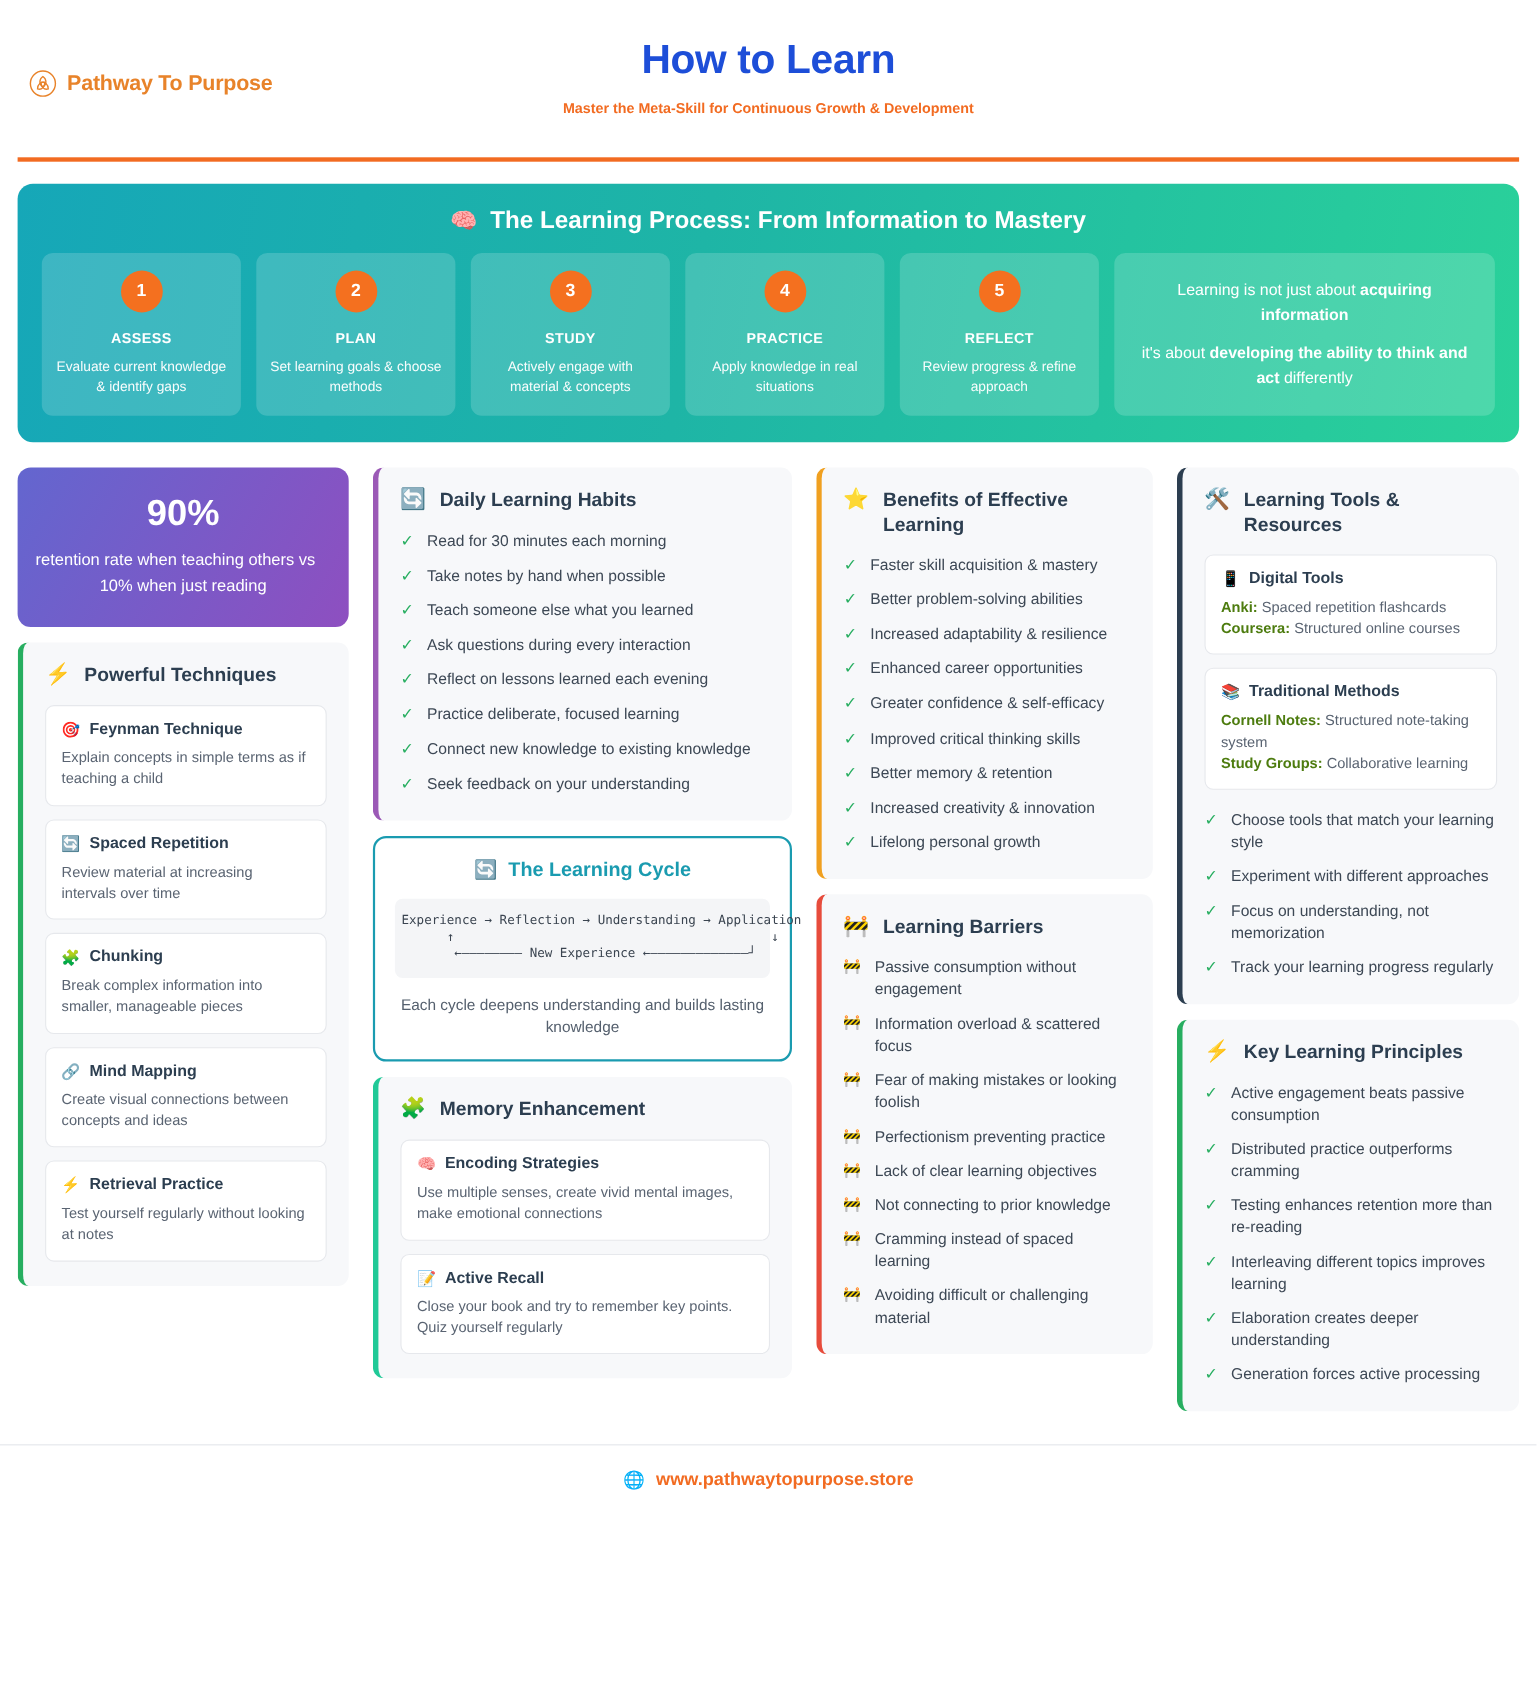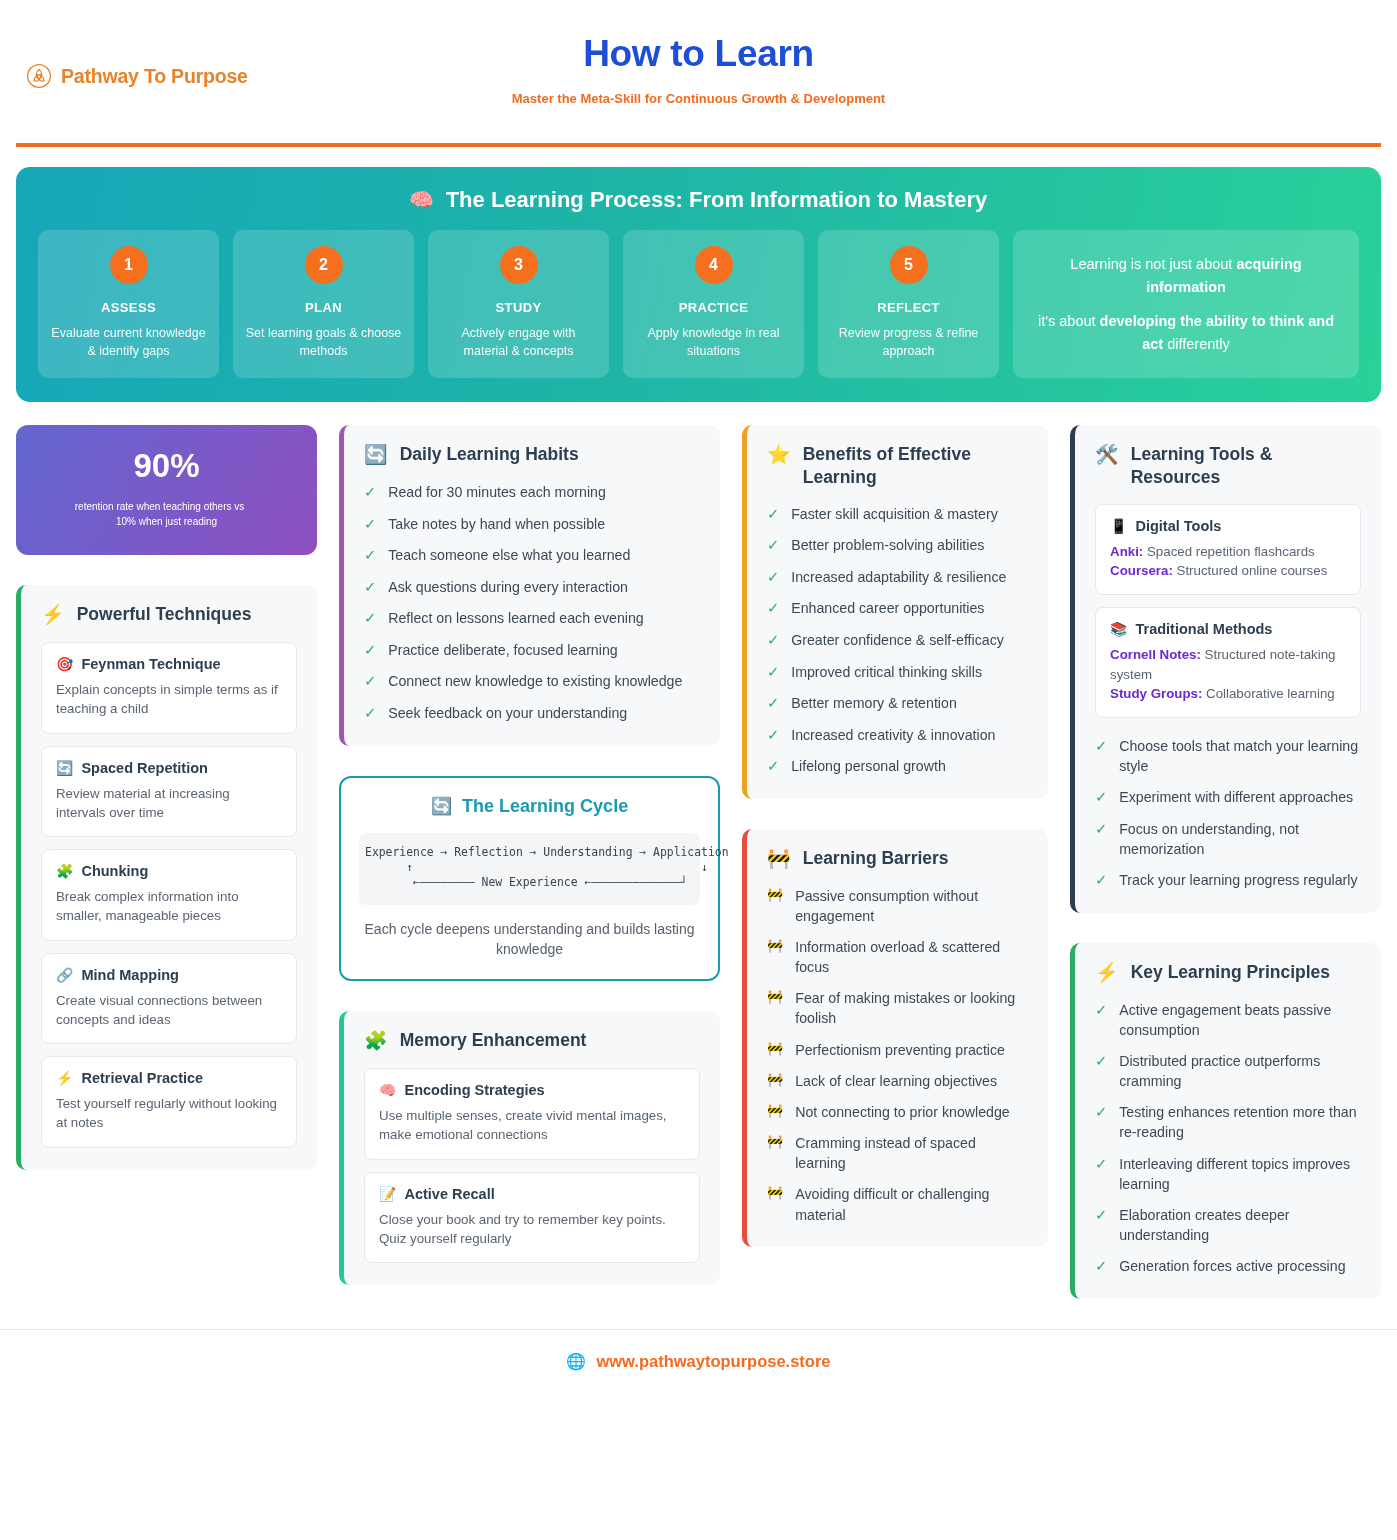--- a/index.html
+++ b/index.html
@@ -116,21 +116,21 @@
   }
   .process-quote b { font-weight: bold; }
 
   
   .grid {
     display: flex;
     gap: 22px;
     padding: 23px 16px 0 16px;
     align-items: flex-start;
   }
-  .col { display: flex; flex-direction: column; gap: 30px; }
+  .col { display: flex; flex-direction: column; gap: 14px; }
   .col-1 { width: 303px; }
   .col-2 { width: 381px; }
   .col-3 { width: 308px; }
   .col-4 { width: 313px; }
 
   
   .card {
     background: #f7f8fa;
     border-radius: 10px;
     padding: 18px 20px 22px 20px;
@@ -160,21 +160,21 @@
   .stat-card {
     background: linear-gradient(120deg, #6366cf 0%, #8e4fc0 100%);
     border-radius: 12px;
     color: #fff;
     padding: 22px 10px 26px 10px;
     text-align: center;
     overflow: hidden;
   }
   .stat-number { font-size: 33px; font-weight: bold; margin-bottom: 14px; }
   .stat-label {
-    font-size: 10px;
+    font-size: 15px;
     line-height: 1.5;
     white-space: nowrap;
     margin-left: -14px;
   }
   .stat-label .l2 { display: block; white-space: normal; margin-left: 14px; }
 
   
   .sub-item {
     background: #ffffff;
     border: 1px solid #e6e8ec;
@@ -187,21 +187,21 @@
     font-size: 14.5px;
     font-weight: bold;
     color: #2c3e50;
     margin-bottom: 8px;
     display: flex;
     align-items: center;
     gap: 8px;
   }
   .sub-title .emoji { font-size: 14px; }
   .sub-desc { font-size: 13.3px; line-height: 1.45; color: #5a6472; }
-  .sub-desc b { color: #6d28d9; font-weight: bold; }
+  .sub-desc b { color: #4d7c0f; font-weight: bold; }
   .sub-desc .line { display: block; }
 
   
   ul.check-list { list-style: none; }
   ul.check-list li {
     display: flex;
     gap: 12px;
     font-size: 14.2px;
     line-height: 1.42;
     color: #3d4855;

